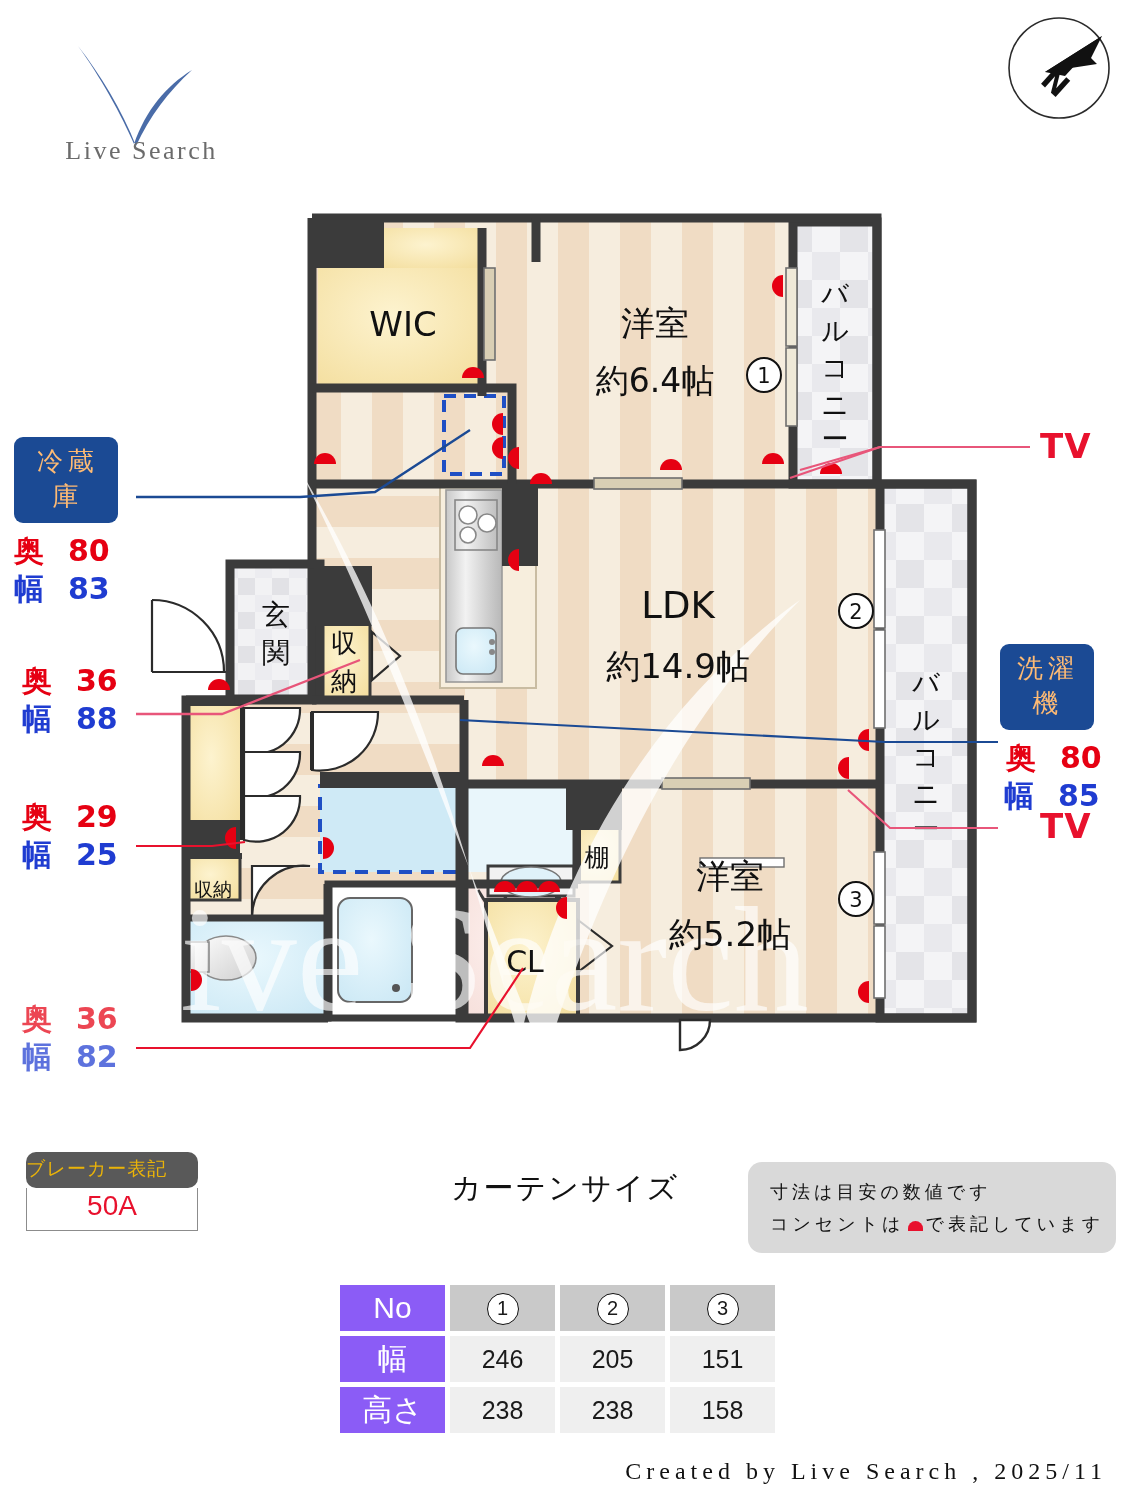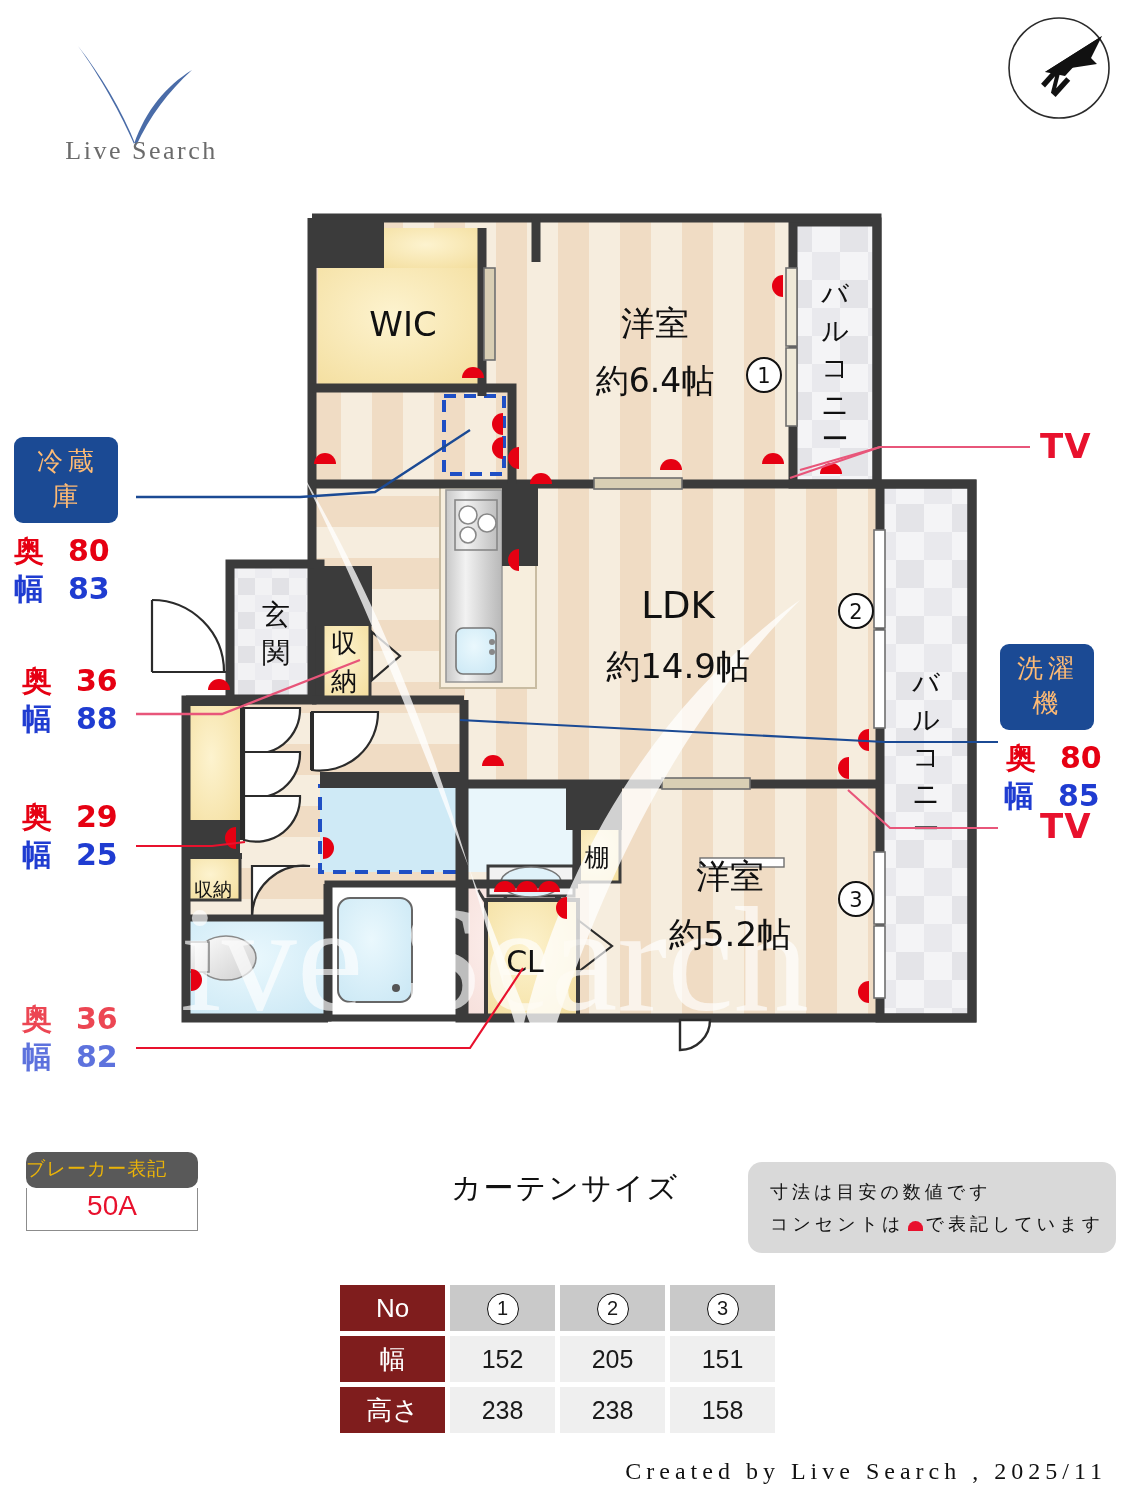--- a/index.html
+++ b/index.html
@@ -44,21 +44,21 @@
   #note div{font-size:18px;letter-spacing:4px;line-height:1.75;color:#111;
      font-family:"DejaVu Sans","Liberation Sans",sans-serif;}
   #note .tri{display:inline-block;width:15px;height:10px;background:#e8112d;
      border-radius:9px 9px 0 0;vertical-align:-1px;margin:0 3px;}
 
   
   #curt-title{left:330px;top:1168px;width:470px;text-align:center;font-size:30px;
      letter-spacing:2px;color:#111;}
   #curt{left:335px;top:1280px;border-collapse:separate;border-spacing:5px;}
   #curt td{width:103px;height:44px;text-align:center;font-size:25px;}
-  #curt .hcell{background:#7f1d1d;color:#fff;font-size:26px;}
+  #curt .hcell{background:#8b5cf6;color:#fff;font-size:30px;}
   #curt .nocell{background:#c9c9c9;}
   #curt .vcell{background:#efefef;}
   .circnum{display:inline-block;width:30px;height:30px;line-height:29px;
      border:1.6px solid #111;border-radius:50%;background:#fff;font-size:20px;}
 
   
   #footer{right:18px;top:1458px;font-family:"Liberation Serif","DejaVu Serif",serif;
      font-size:24px;letter-spacing:5px;color:#111;white-space:nowrap;}
 
   
@@ -473,21 +473,21 @@
 <table class="abs" id="curt">
   <tbody>
       <tr>
     <td class="hcell">No</td>
     <td class="nocell"><span class="circnum">1</span></td>
     <td class="nocell"><span class="circnum">2</span></td>
     <td class="nocell"><span class="circnum">3</span></td>
   </tr>
   <tr>
     <td class="hcell">幅</td>
-    <td class="vcell">152</td>
+    <td class="vcell">246</td>
     <td class="vcell">205</td>
     <td class="vcell">151</td>
   </tr>
   <tr>
     <td class="hcell">高さ</td>
     <td class="vcell">238</td>
     <td class="vcell">238</td>
     <td class="vcell">158</td>
   </tr>
 </tbody>

